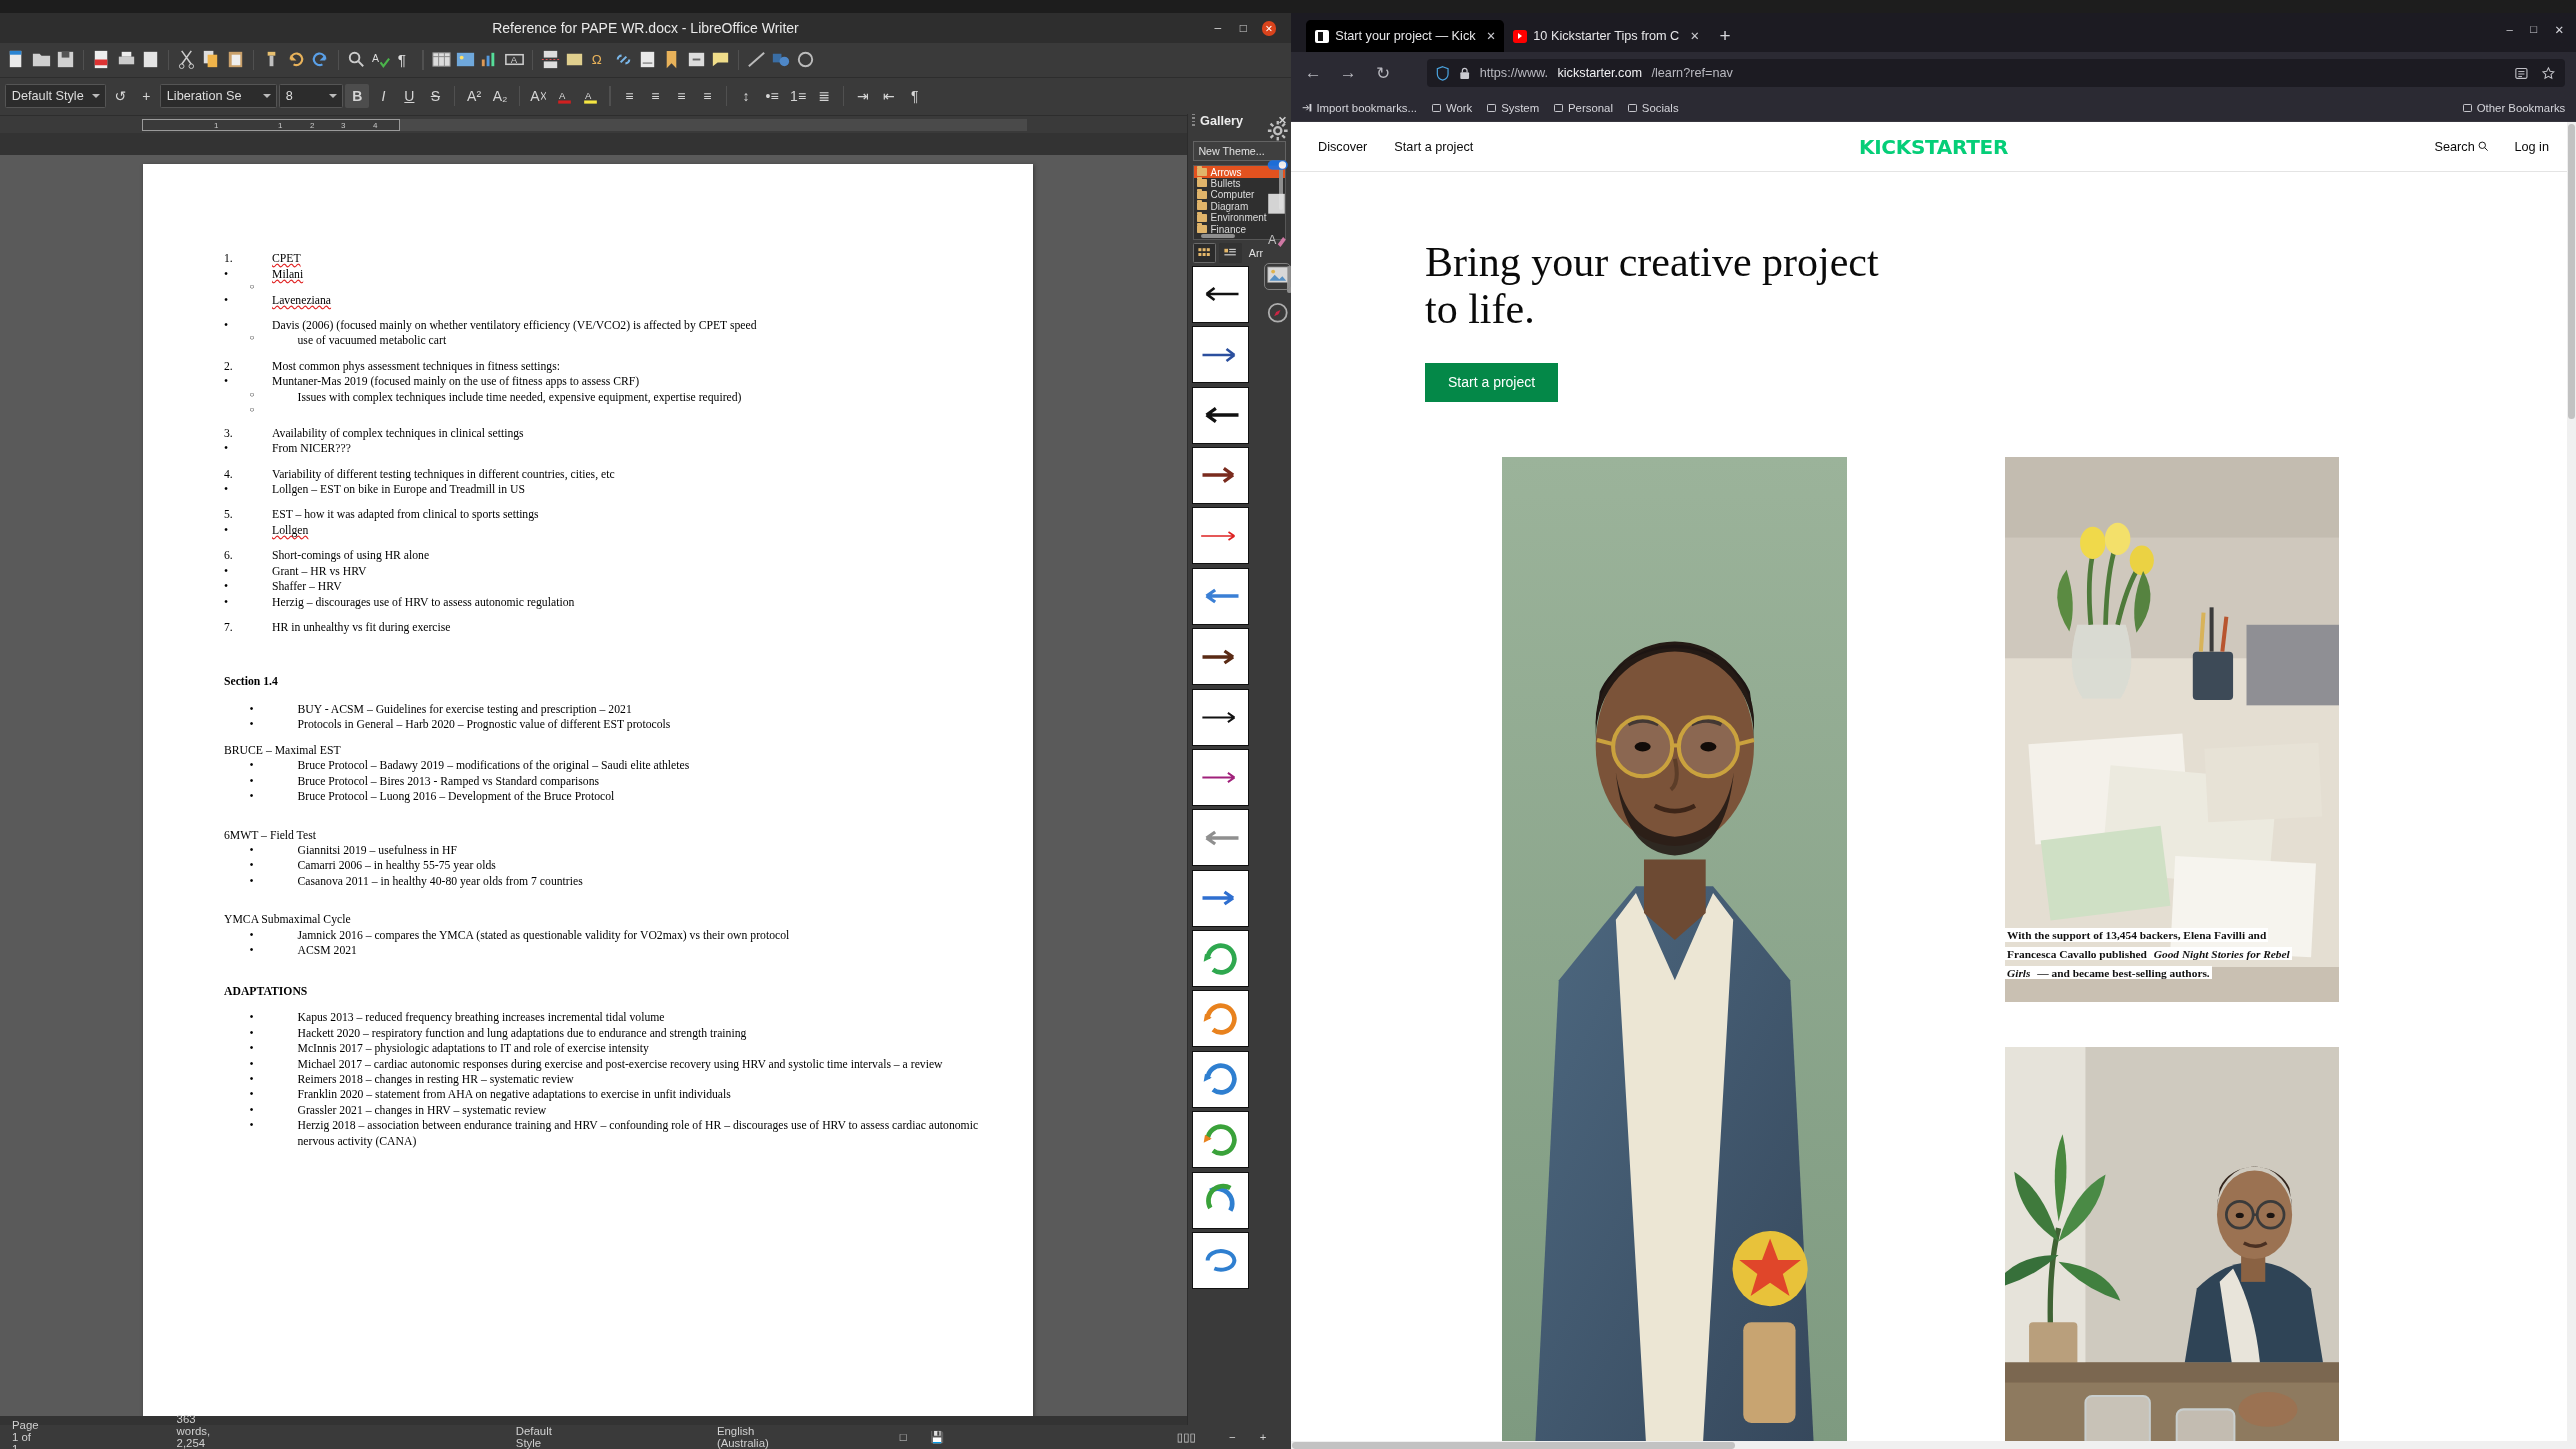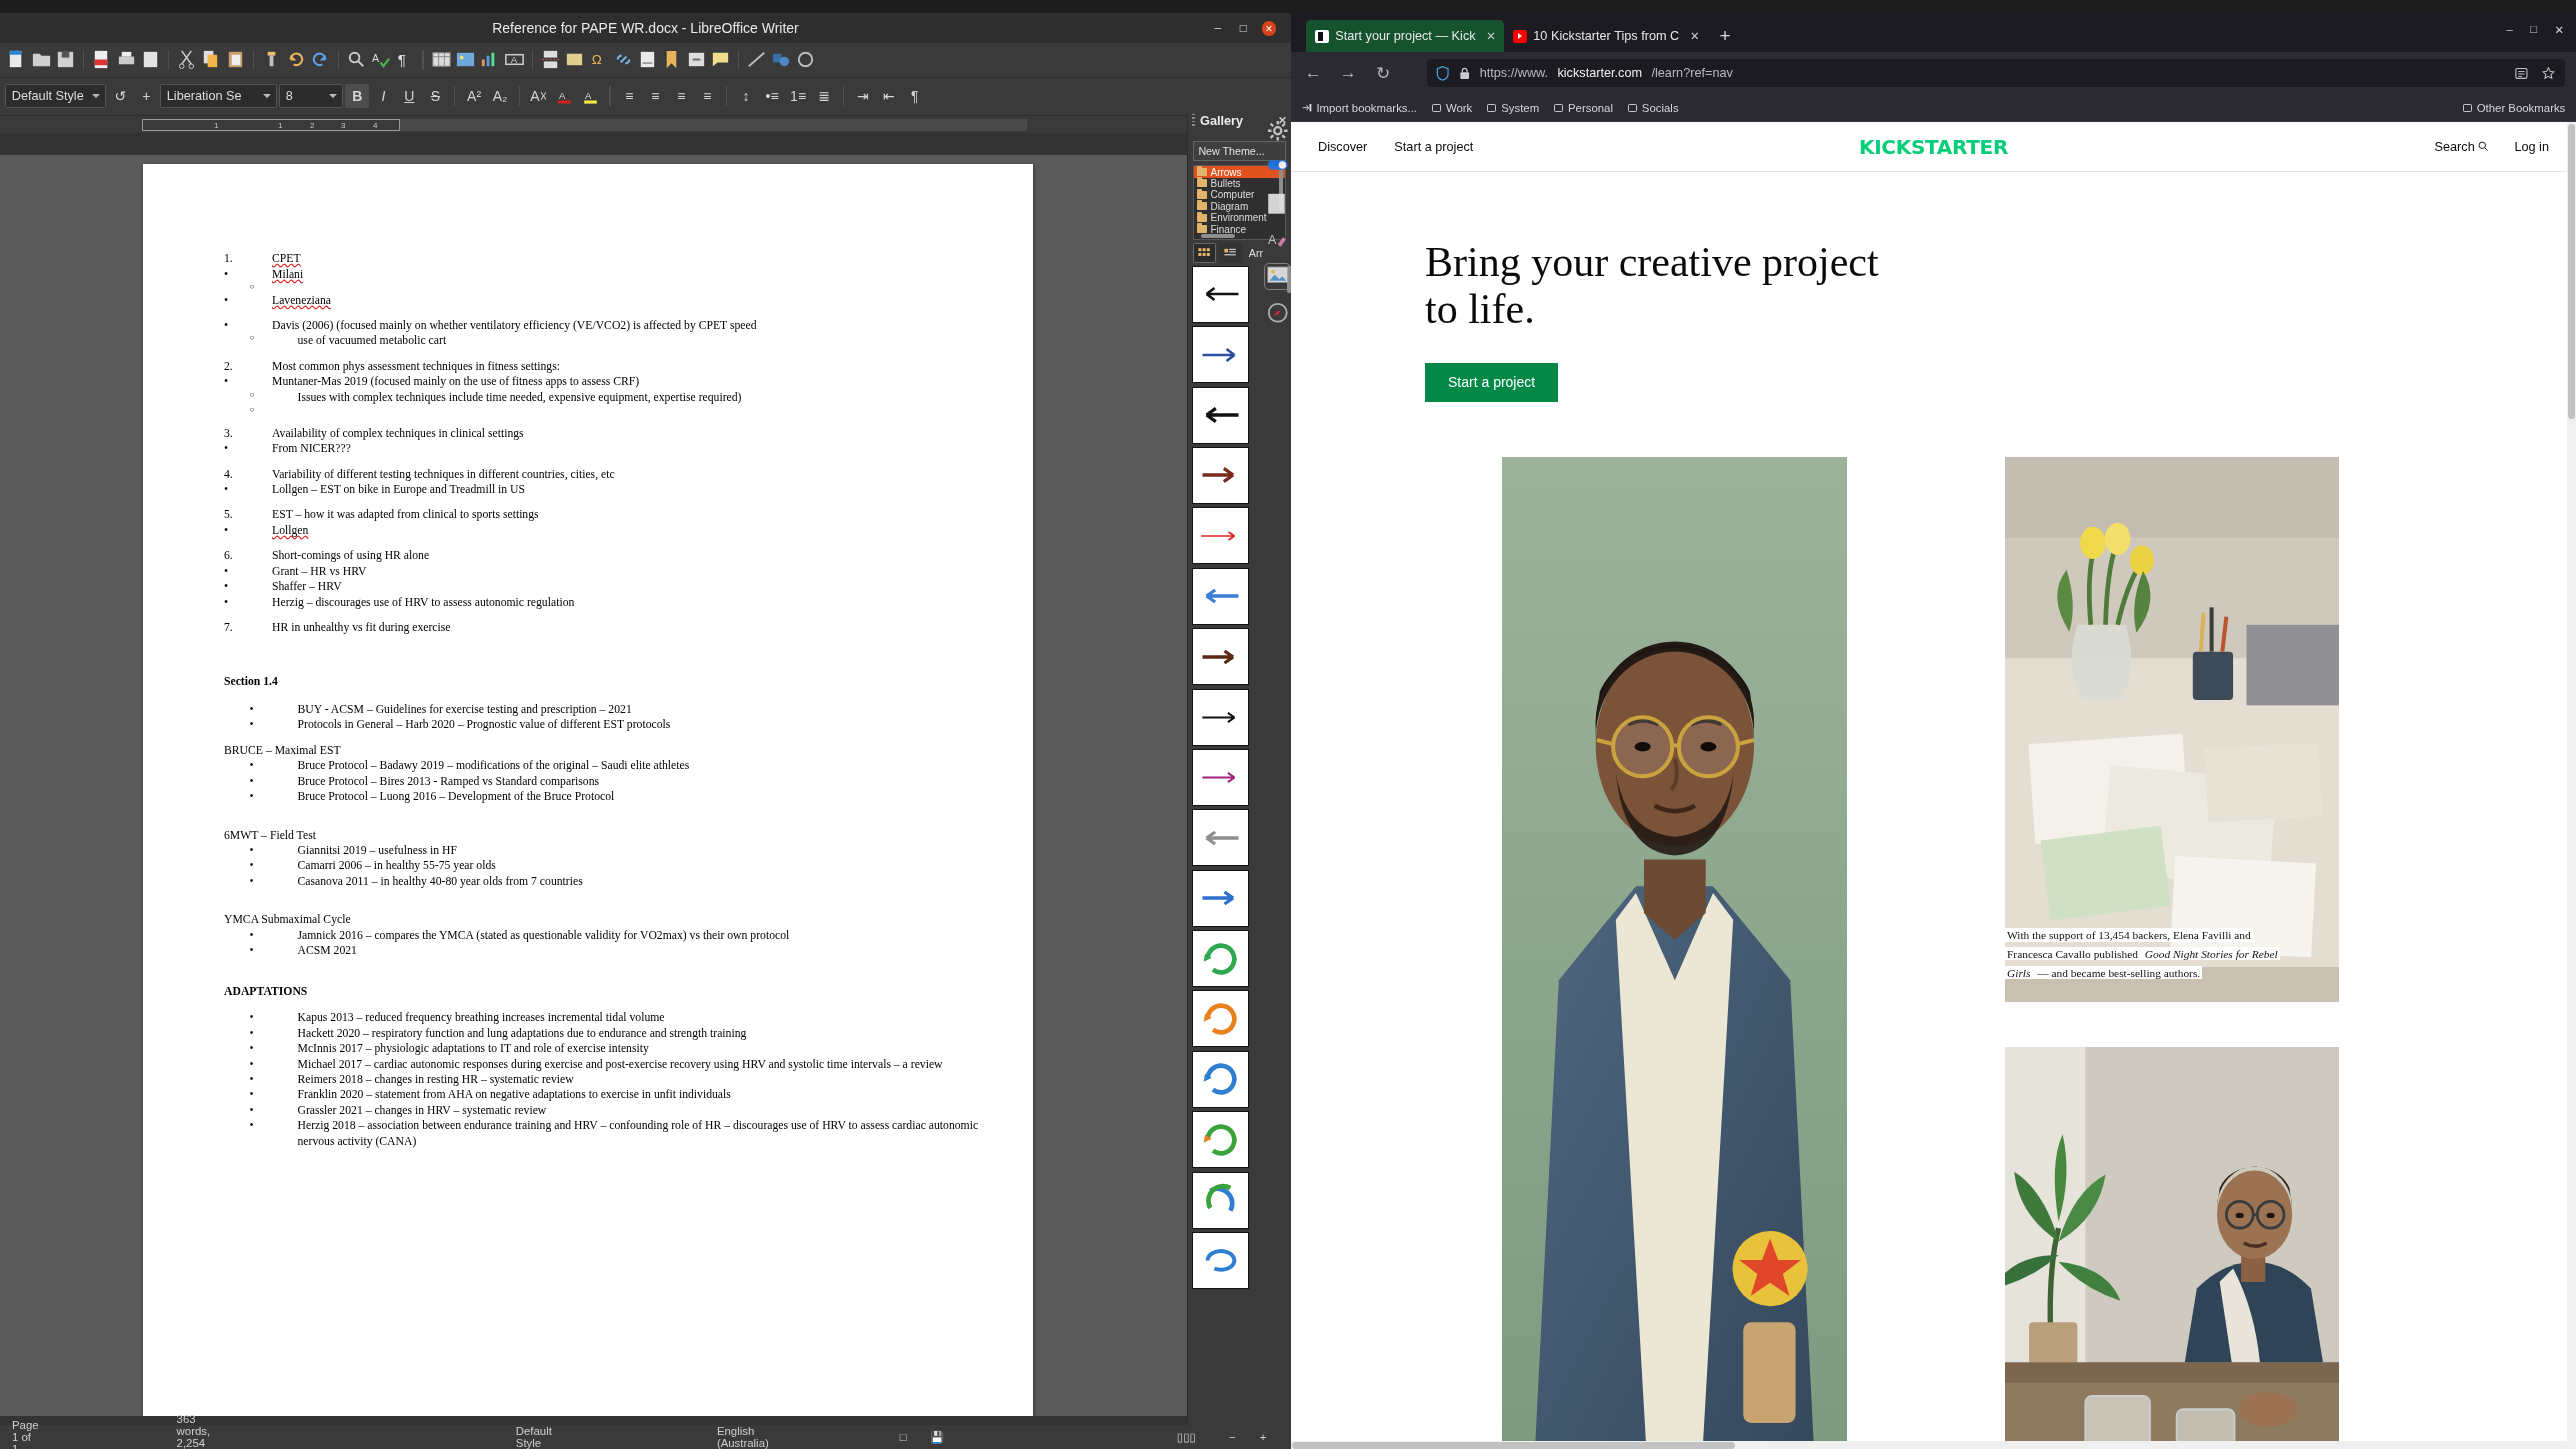--- a/index.html
+++ b/index.html
@@ -106,21 +106,21 @@
   .sb-rail { position: absolute; right: 0; top: 107px; width: 27px; display: flex; flex-direction: column; align-items: center; gap: 14.8px; }
   .sb-ic { width: 21.5px; height: 21.5px; opacity: .9; }
 
   
   .ff-win { position: absolute; left: 1291px; top: 13.4px; width: 1285px; height: 1436px; background: #1c1b22; }
   .ff-tabbar { height: 39px; background: #1c1b22; display: flex; align-items: flex-end; padding-left: 14.8px; position: relative;}
   .ff-tab {
     height: 32px; display: flex; align-items: center; gap: 6.7px; padding: 0 8px 0 9.4px;
     border-radius: 4.7px 4.7px 0 0; color: #e7e7e9; font-size: 12.7px; max-width: 221px;
   }
-  .ff-tab.active { background: #14532d; }
+  .ff-tab.active { background: #000000; }
   .ff-tab .ttl { white-space: nowrap; overflow: hidden; text-overflow: clip; max-width: 158px; }
   .ff-tab .x { color: #c8c8cd; font-size: 11.4px; margin-left: 4px; }
   .favicon { width: 13.4px; height: 13.4px; flex: none; border-radius: 2px; }
   .fav-ks { background: #fff; position: relative; }
   .fav-ks:after { content:""; position:absolute; left:2.7px; top:2px; width:5.4px; height:9.4px; background:#111;}
   .fav-yt { background: #f00; border-radius: 2.7px; position: relative; }
   .fav-yt:after { content:""; position:absolute; left:4.7px; top:3.4px; border-left: 4.7px solid #fff; border-top: 3.4px solid transparent; border-bottom: 3.4px solid transparent;}
   .ff-newtab { color: #d6d6db; font-size: 19px; margin-left: 12px; margin-bottom: 5.4px;}
   .ff-winbtns { position: absolute; right: 12px; top: 9.4px; display: flex; gap: 17.4px; color: #d0d0d6; font-size: 11.4px; }
 
@@ -155,21 +155,21 @@
     font-size: 14px; padding: 11.4px 23px;
   }
 
   .ks-cards { position: absolute; left: 211px; top: 335px; width: 1047px; }
   .card-lg { position: absolute; left: 0; top: 0; width: 345px; height: 986px; overflow: hidden; }
   .card-r1 { position: absolute; left: 503px; top: 0; width: 334px; height: 545px; overflow: hidden; }
   .card-r2 { position: absolute; left: 503px; top: 590px; width: 334px; height: 510px; overflow: hidden; }
   .photo { width: 100%; height: 100%; position: relative; }
   .cap {
     position: absolute; left: 0; bottom: 20px; width: 288px;
-    font-family: "Liberation Serif", serif; font-size: 11.4px; line-height: 1.65; color: #111;
+    font-family: "Liberation Serif", serif; font-size: 11.4px; line-height: 1.65; color: #111; font-weight: bold;
   }
   .cap span { background: #fff; padding: 0.7px 2px; box-decoration-break: clone; -webkit-box-decoration-break: clone;}
 
   .scrollbar-v { position: absolute; right: 0; top: 0; width: 9.4px; height: 1327px; background: #f0f0f0;}
   .scroll-thumb { position: absolute; right: 0.7px; top: 2px; width: 7.4px; height: 295px; background: #c2c2c2; border-radius: 4px;}
   .scrollbar-h { position: absolute; left: 0; bottom: 0; width: 1285px; height: 8px; background: #f0f0f0;}
   .scroll-thumb-h { position: absolute; left: 1.3px; bottom: 0.7px; width: 443px; height: 6.7px; background: #c2c2c2; border-radius: 3.4px;}
 </style>
 </head>
 <body>

